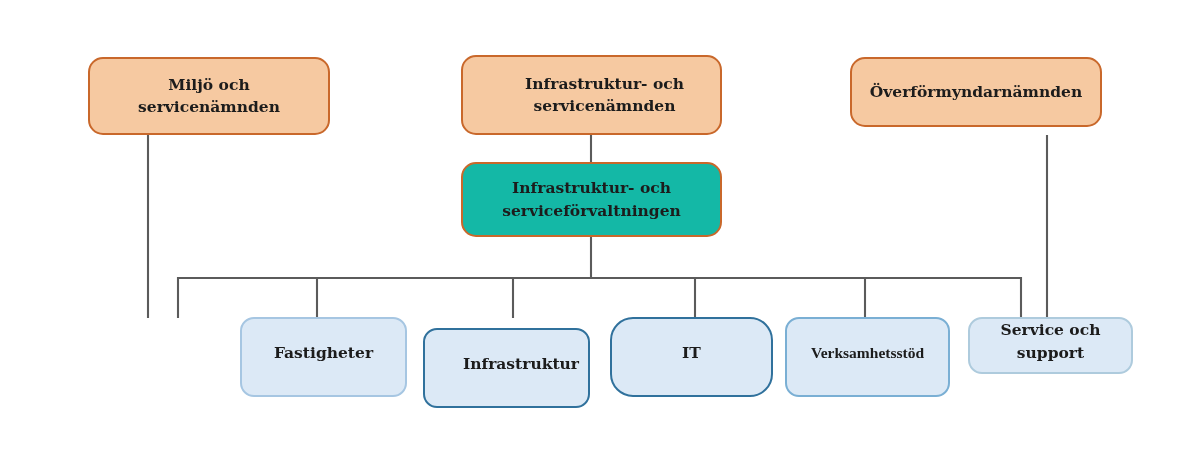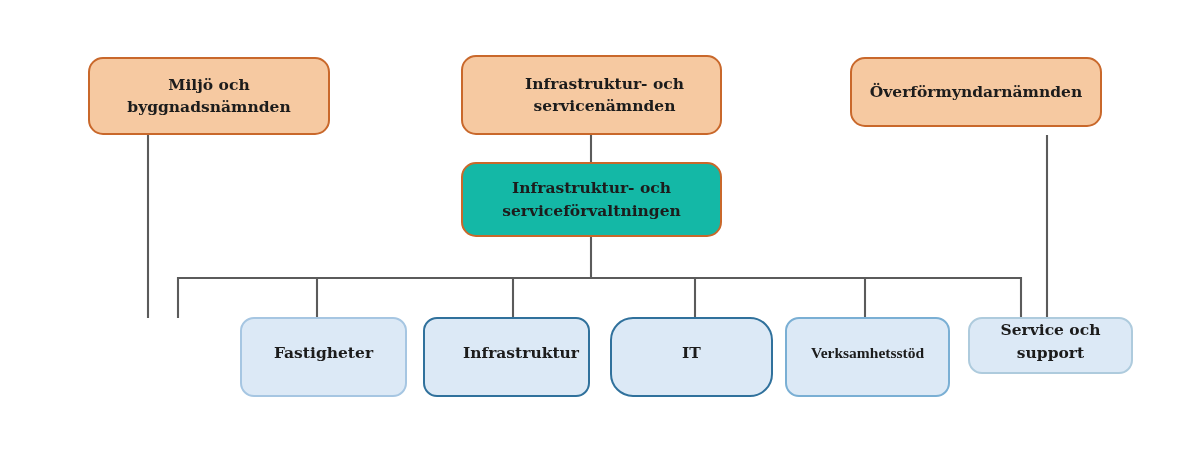--- a/index.html
+++ b/index.html
@@ -57,21 +57,21 @@
   .border-medium { border: 2.3px solid #7aafd4; font-family: Liberation Serif, serif; }
   .border-soft   { border: 2px solid #aecbdd; }
 
   
   #n-miljonamnden        { left: 88px;  top: 57px;  width: 242px; height: 78px; }
   #n-servicenamnden      { left: 461px; top: 55px;  width: 261px; height: 80px; padding-left: 44px; }
   #n-overformyndar       { left: 850px; top: 57px;  width: 252px; height: 70px; }
   #n-serviceforvaltning  { left: 461px; top: 162px; width: 261px; height: 75px; }
   #n-miljobygg           { left: 58px;  top: 317px; width: 170px; height: 80px; }
   #n-fastigheter         { left: 240px; top: 317px; width: 167px; height: 80px; }
-  #n-infrastruktur       { left: 423px; top: 317px; width: 167px; height: 80px; padding-left: 47px; }
+  #n-infrastruktur       { left: 423px; top: 328px; width: 167px; height: 80px; padding-left: 47px; }
   #n-it                  { left: 610px; top: 317px; width: 163px; height: 80px; border-radius: 23px; }
   #n-verksamhetsstod     { left: 785px; top: 317px; width: 165px; height: 80px; }
   #n-servicesupport      { left: 968px; top: 317px; width: 165px; height: 57px; }
 
   .connectors line {
     stroke: #5b5b5b;
     stroke-width: 2.1;
   }
 </style>
 </head>
@@ -93,21 +93,21 @@
     <line x1="317" y1="278" x2="317" y2="318"></line>
     <line x1="513" y1="278" x2="513" y2="318"></line>
     <line x1="695" y1="278" x2="695" y2="318"></line>
     <line x1="865" y1="278" x2="865" y2="318"></line>
     <line x1="1021" y1="277" x2="1021" y2="318"></line>
 
     <line x1="1047" y1="135" x2="1047" y2="318"></line>
   </svg>
 
   <div id="n-miljonamnden" class="node orange">
-    <span>Miljö och byggnadsnämnden</span>
+    <span>Miljö och servicenämnden</span>
   </div>
 
   <div id="n-servicenamnden" class="node orange">
     <span>Infrastruktur- och servicenämnden</span>
   </div>
 
   <div id="n-overformyndar" class="node orange">
     <span>Överförmyndarnämnden</span>
   </div>
 

